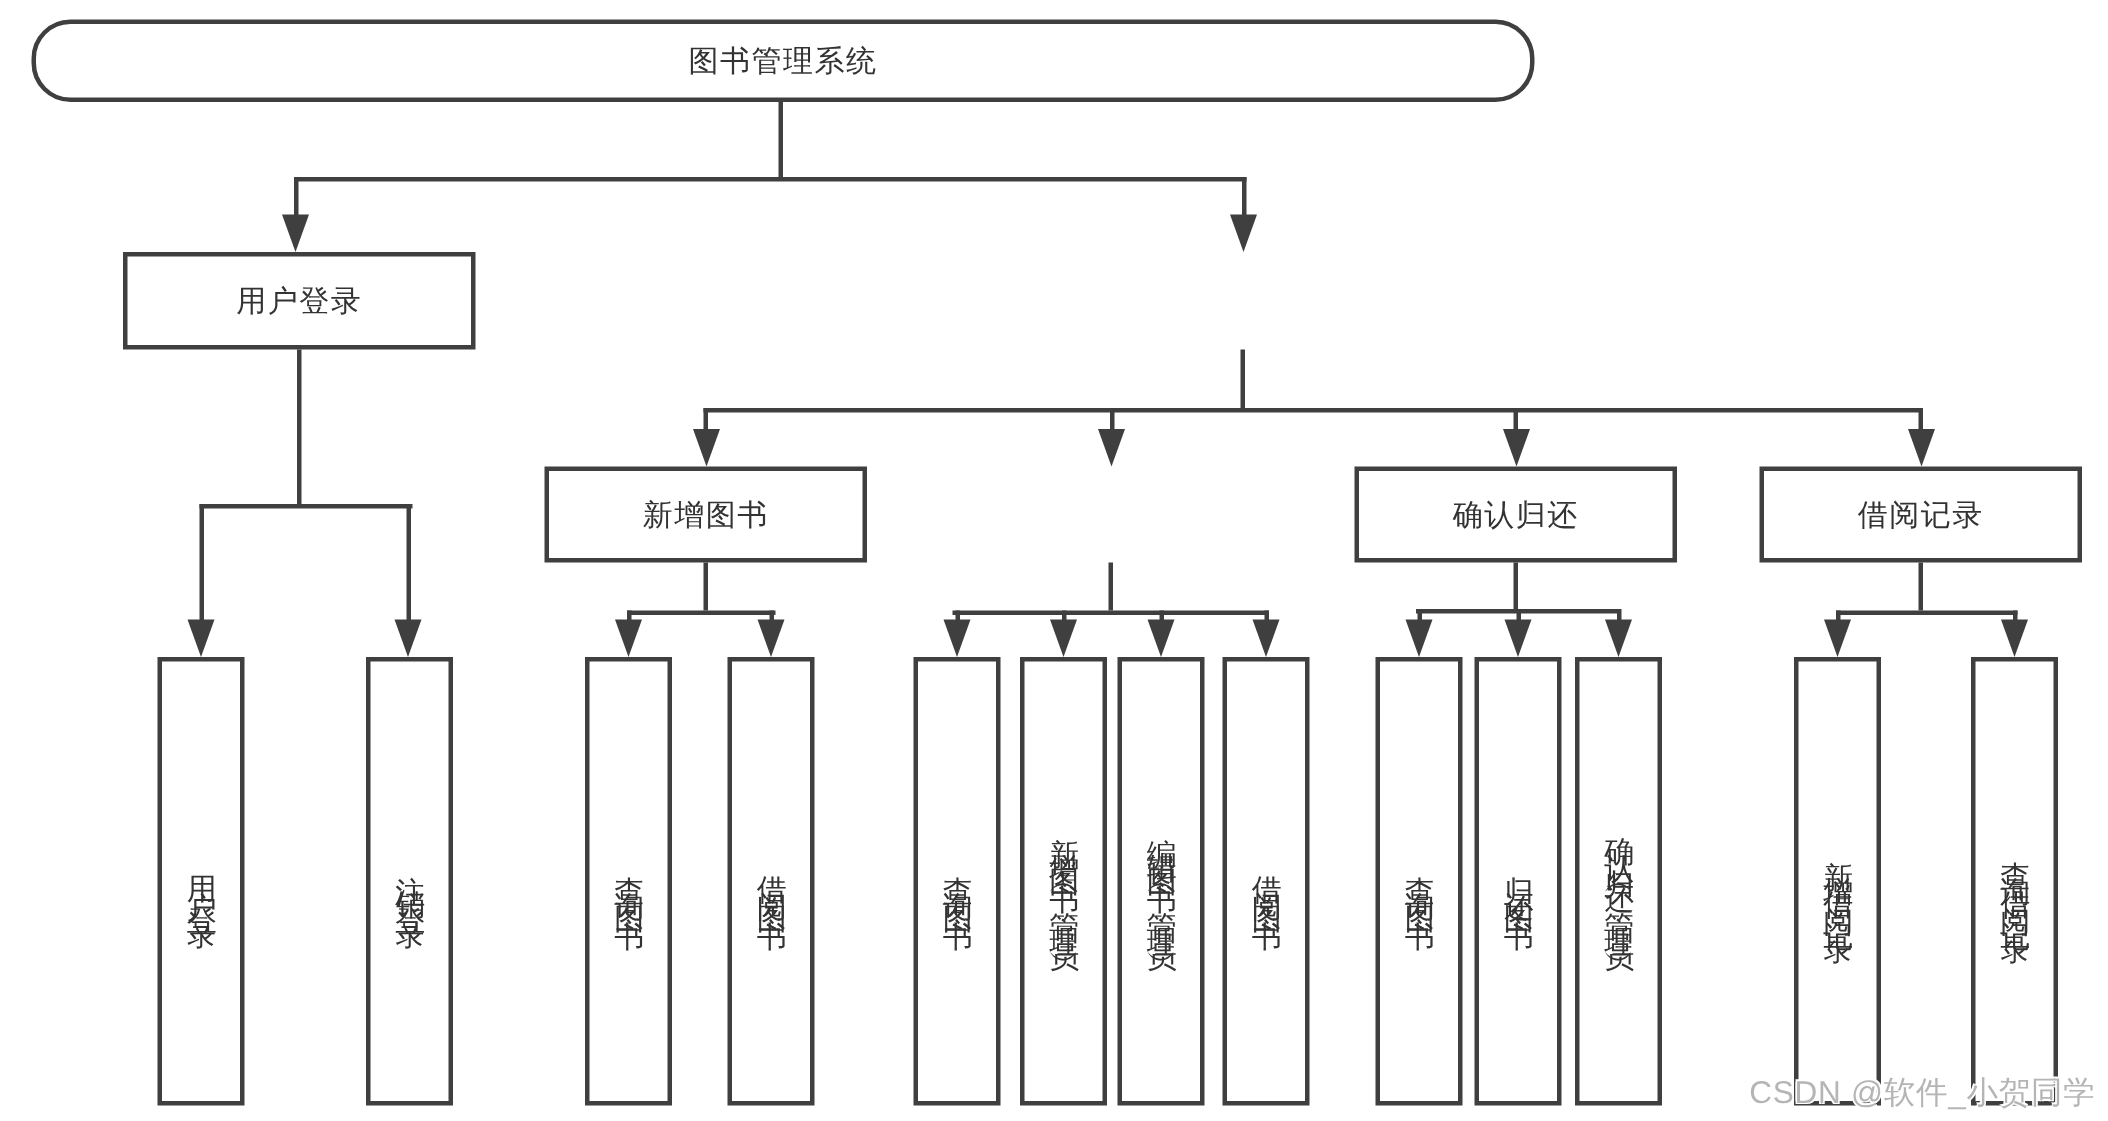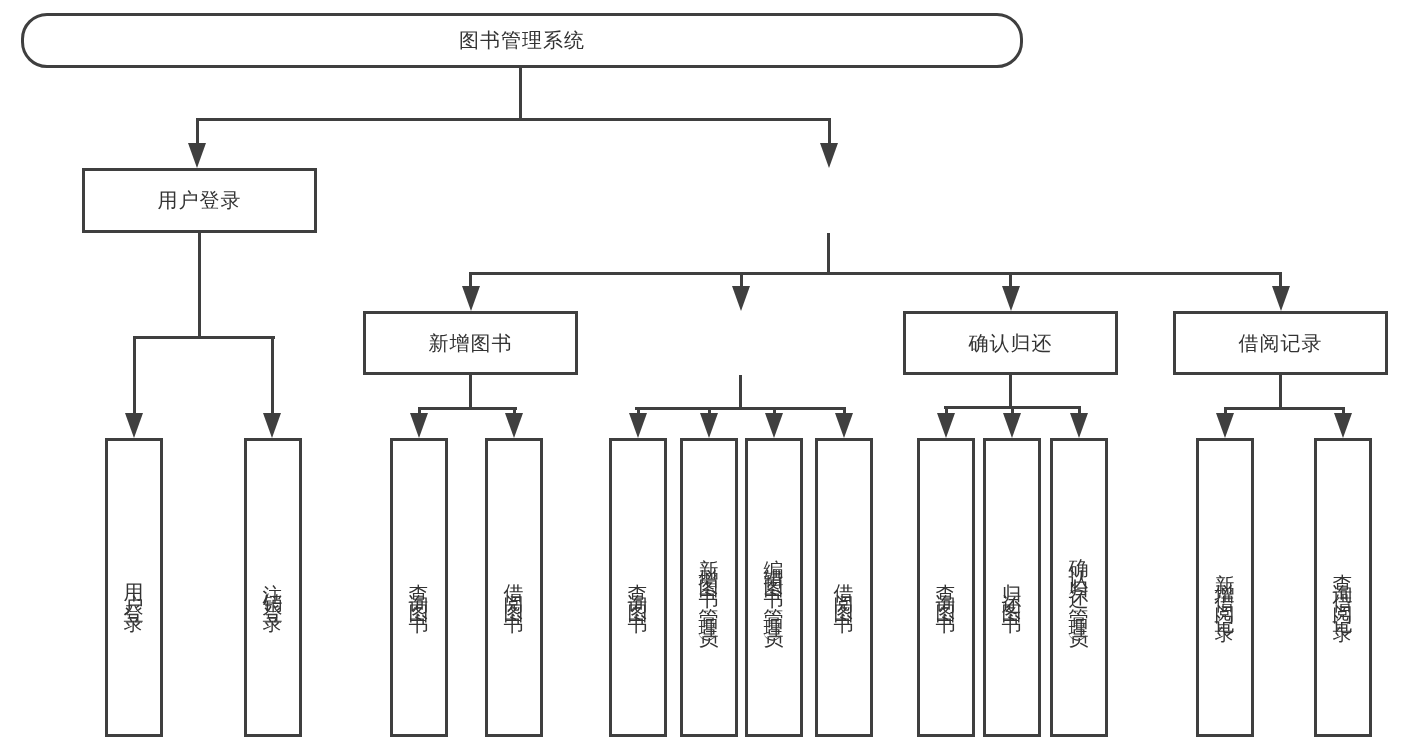--- a/index.html
+++ b/index.html
@@ -150,14 +150,15 @@
   <div class="vbox" style="left:1050px;">
     <span class="vtext">确认归还（管理员）</span>
   </div>
   <div class="vbox" style="left:1196px;">
     <span class="vtext">新增借阅记录</span>
   </div>
   <div class="vbox" style="left:1314px;">
     <span class="vtext">查询借阅记录</span>
   </div>
 
+  <div class="watermark">CSDN @软件_小贺同学</div>
 
 </div>
 
 </body></html>

